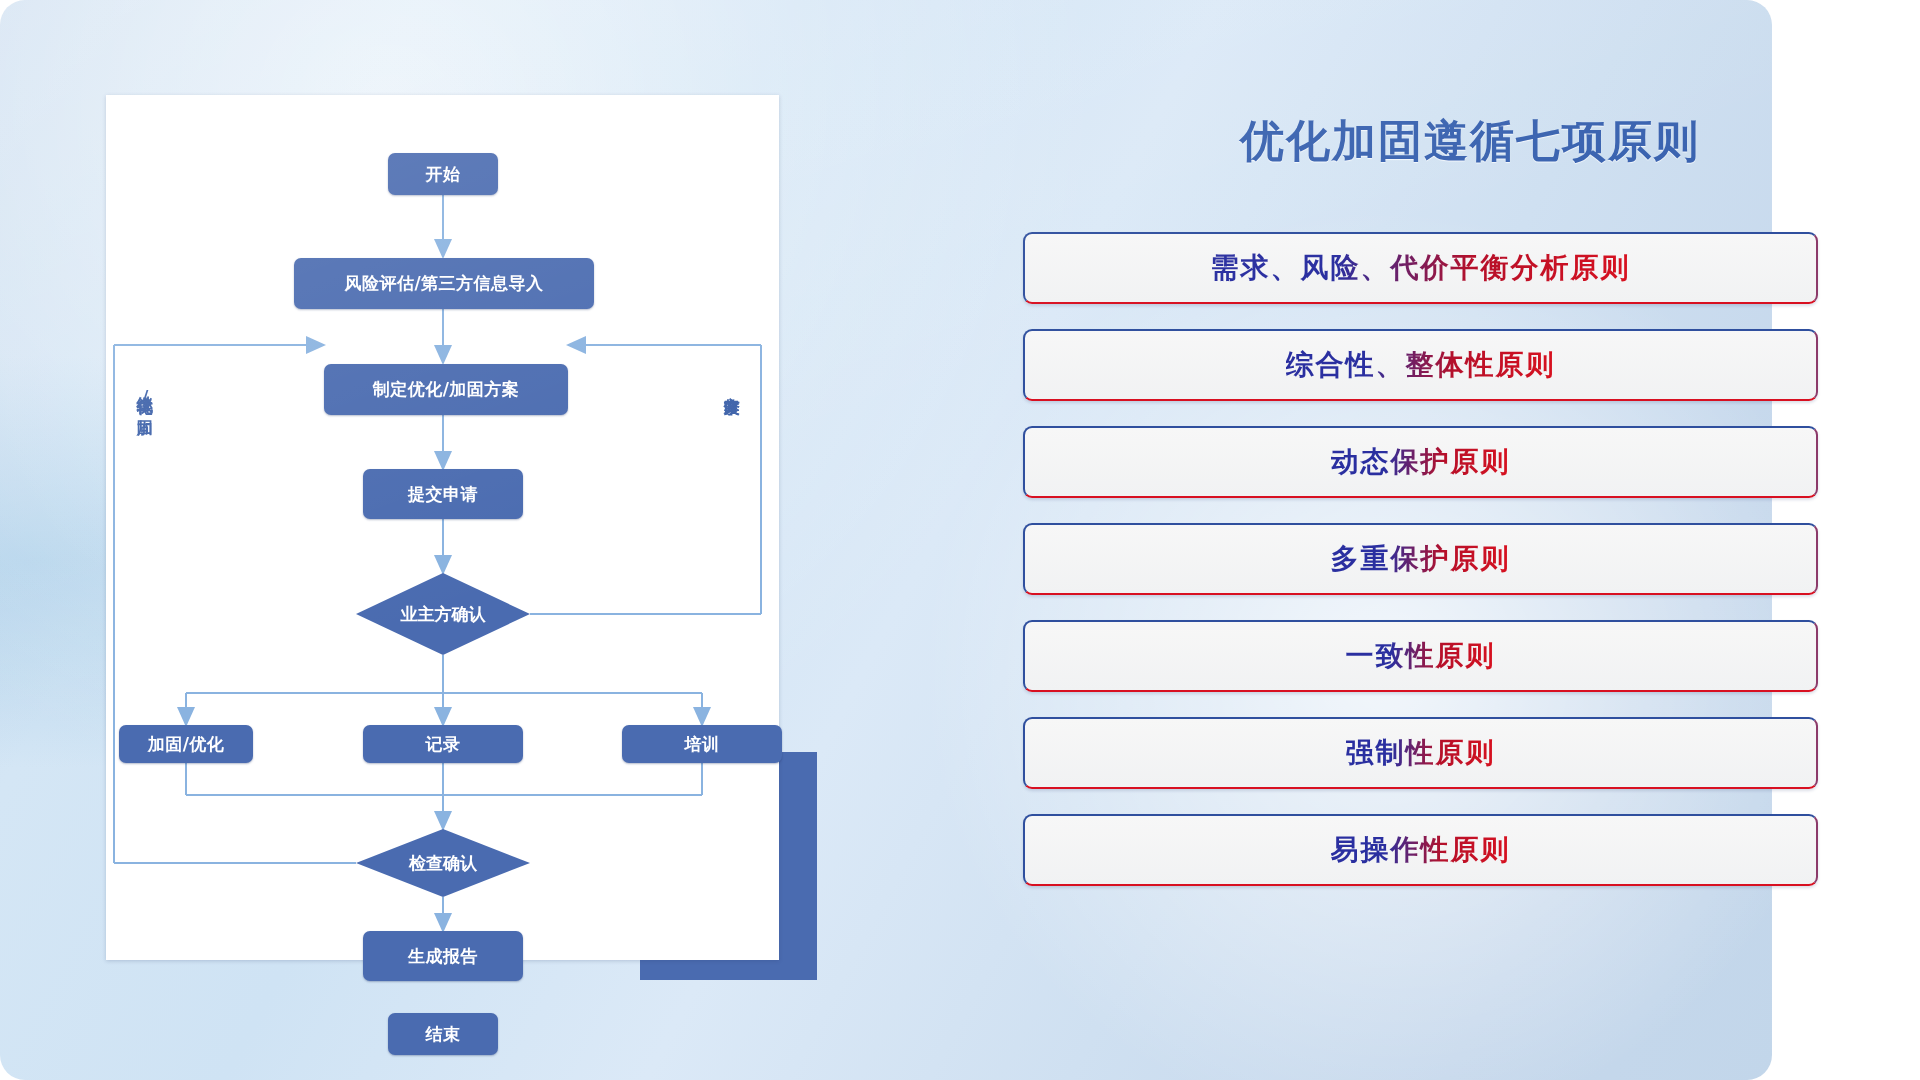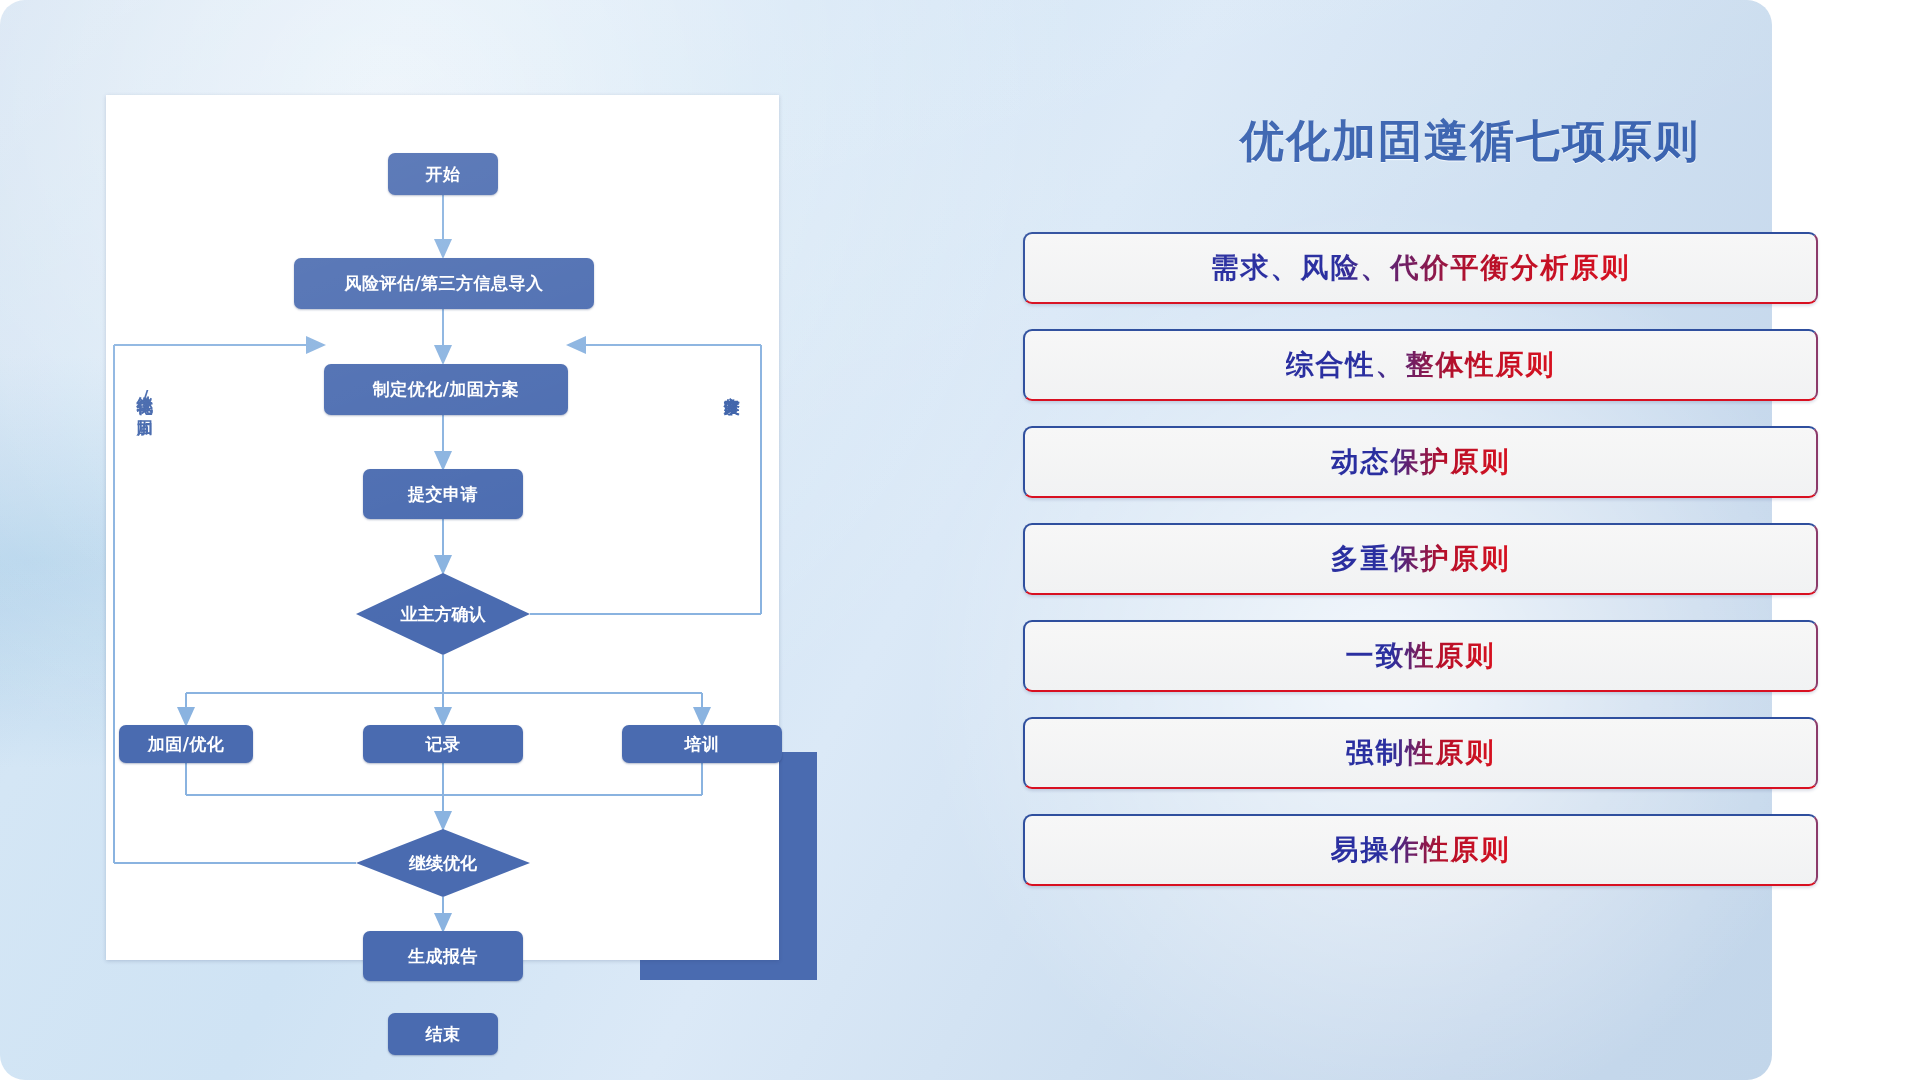--- a/index.html
+++ b/index.html
@@ -216,21 +216,21 @@
       <div class="node" style="left:257px; top:630px; width:160px; height:38px;">
         <span>记录</span>
       </div>
 
       <div class="node" style="left:516px; top:630px; width:160px; height:38px;">
         <span>培训</span>
       </div>
 
       <div class="diamond" style="left:250px; top:734px; width:174px; height:68px;">
         <div class="dshape"></div>
-        <span>继续优化</span>
+        <span>检查确认</span>
       </div>
 
       <div class="node" style="left:257px; top:836px; width:160px; height:50px;">
         <span>生成报告</span>
       </div>
 
       <div class="node" style="left:282px; top:918px; width:110px; height:42px;">
         <span>结束</span>
       </div>
 

